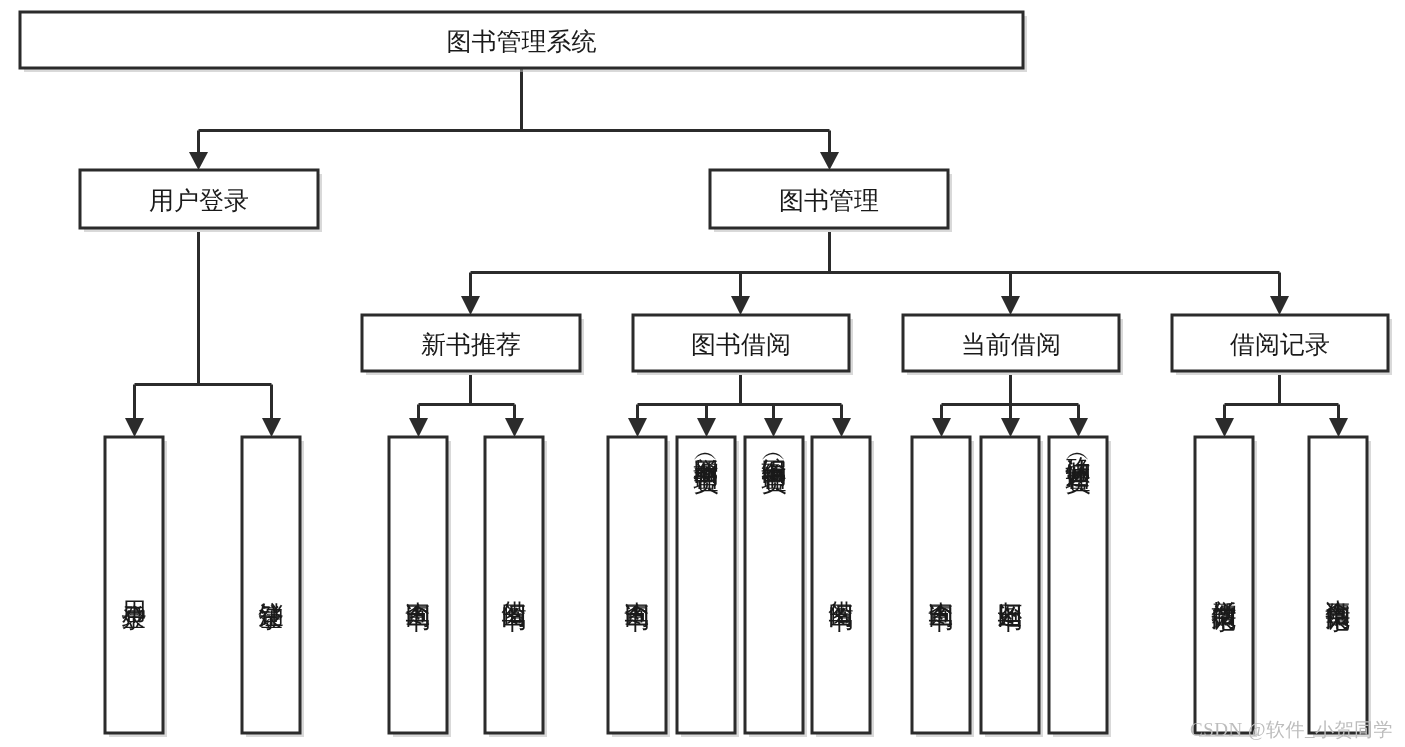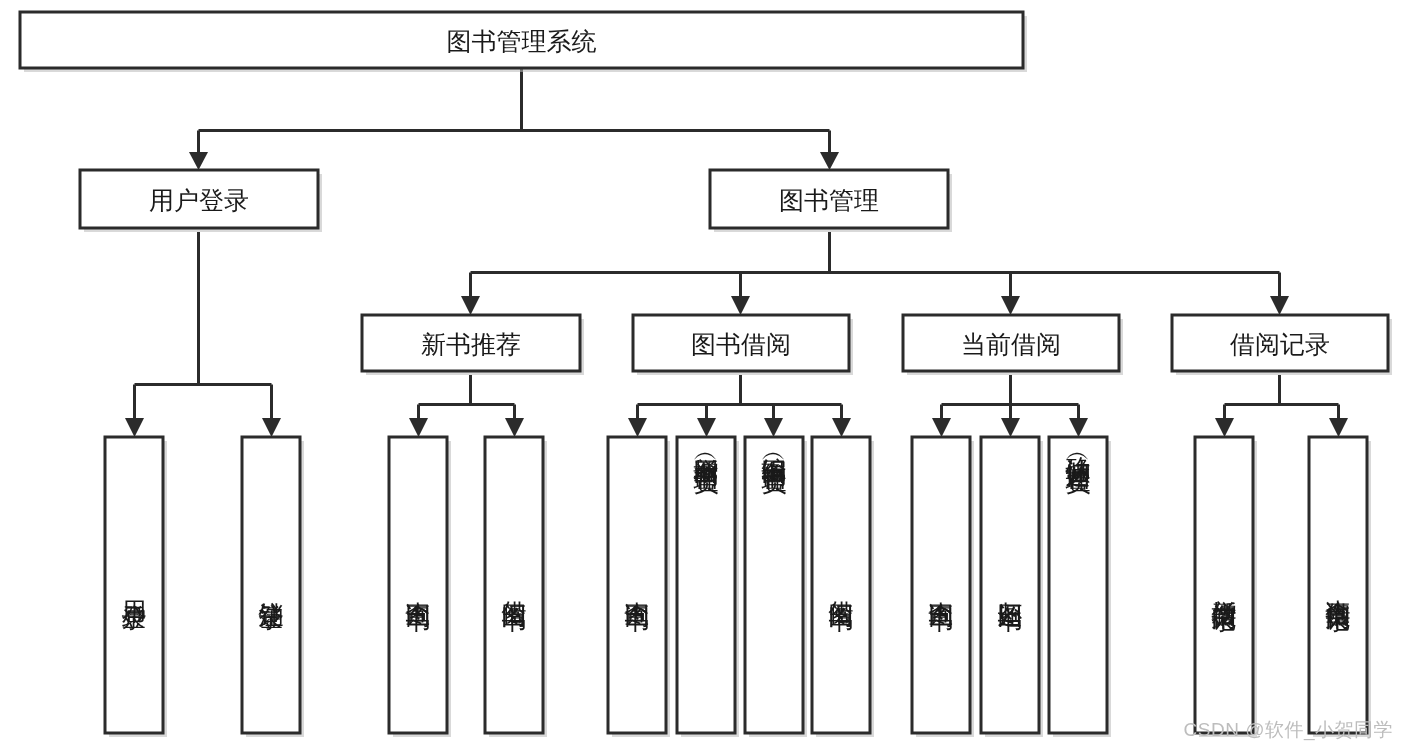--- a/index.html
+++ b/index.html
@@ -67,21 +67,21 @@
     line-height: 1.08;
     color: #1a1a1a;
     letter-spacing: 2px;
     white-space: nowrap;
     text-align: center;
   }
   .watermark {
     position: absolute;
     right: 12px;
     bottom: 4px;
-    font-family: Liberation Sans, sans-serif;
+    font-family: Liberation Serif, serif;
     font-size: 19px;
     color: #bdbdbd;
     white-space: nowrap;
     letter-spacing: 0.5px;
   }
 </style>
 </head>
 <body>
 
 <div id="diagram-root">

